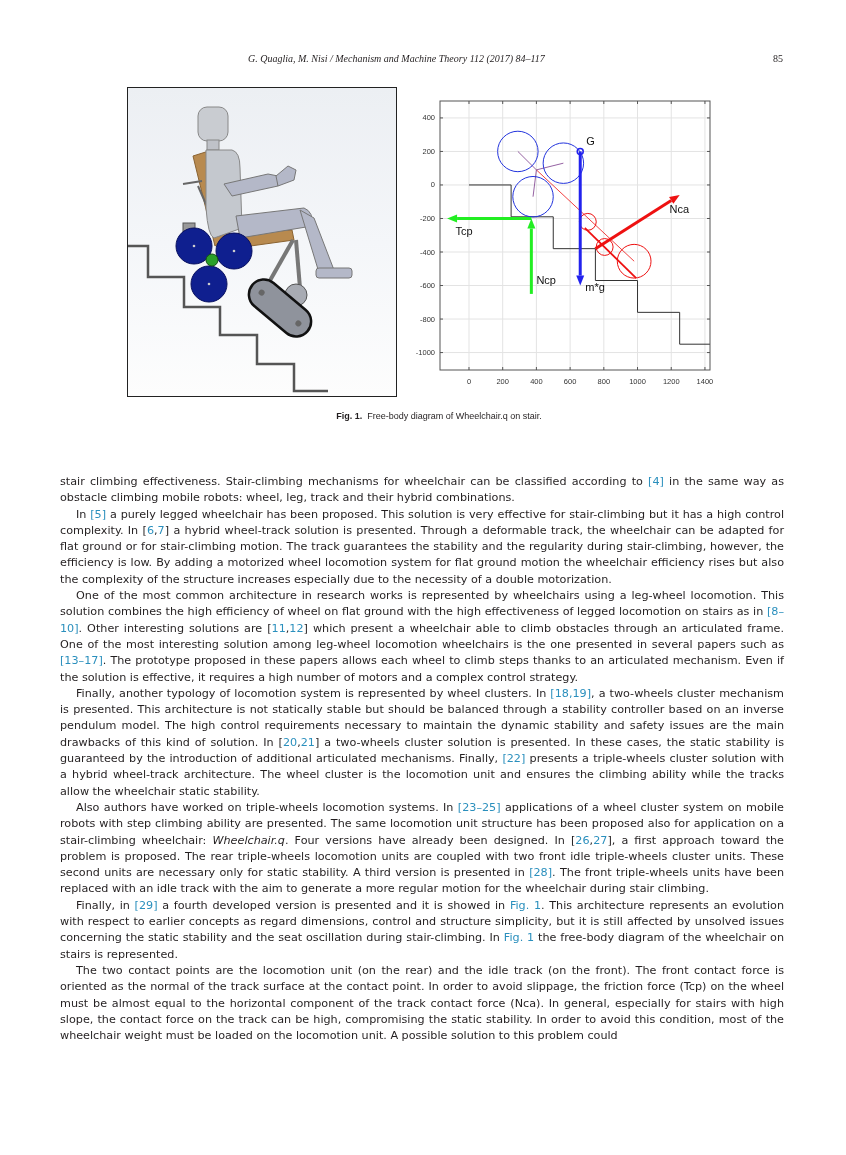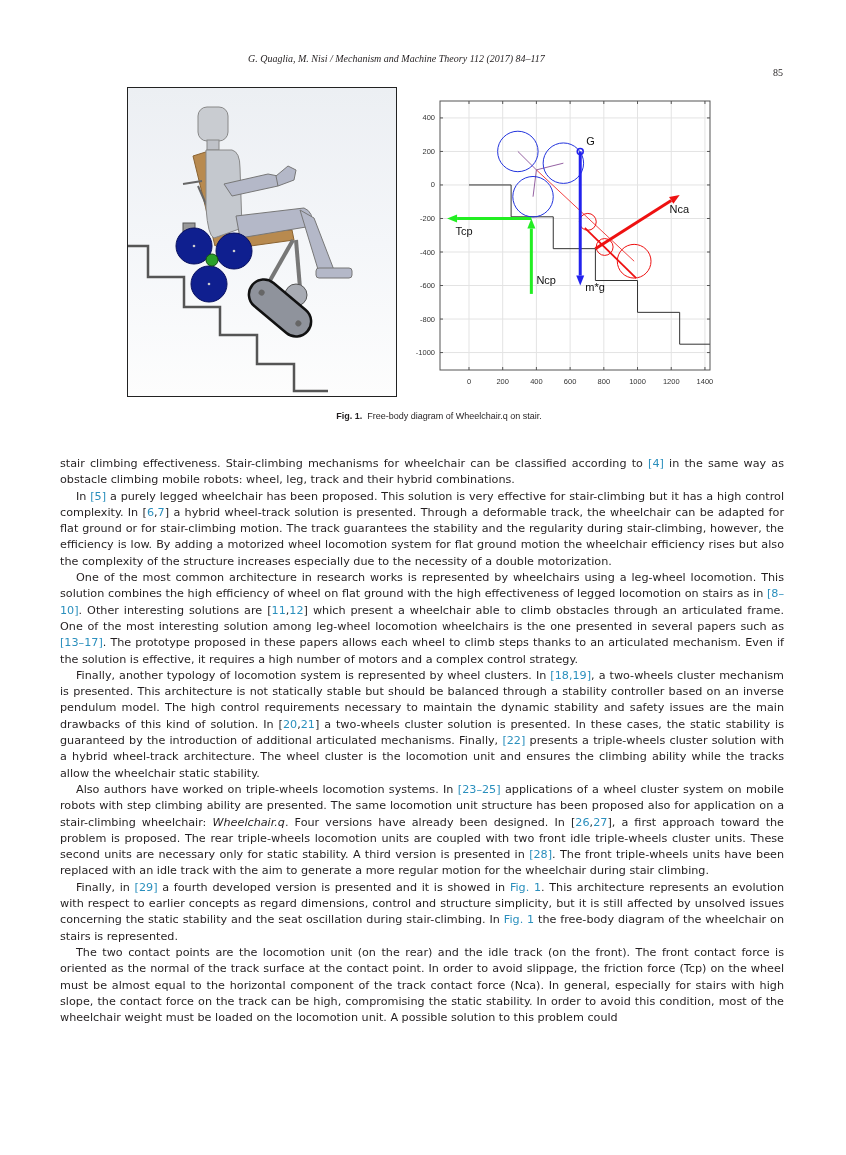--- a/index.html
+++ b/index.html
@@ -1,24 +1,24 @@
 <!DOCTYPE html>
 <html><head>
 <meta charset="utf-8">
 <style>
   html,body{margin:0;padding:0;background:#fff;}
   body{width:846px;height:1155px;position:relative;overflow:hidden;font-family:"DejaVu Serif","Liberation Serif",serif;color:#231f20;}
   .running-head{position:absolute;top:53px;left:0;width:846px;font-family:"Liberation Serif",serif;font-style:italic;font-size:10px;color:#231f20;}
   .running-head .title{position:absolute;left:248px;top:0;}
-  .running-head .page{position:absolute;left:773px;top:0;font-style:normal;margin-top:14px;}
+  .running-head .page{position:absolute;left:773px;top:0;font-style:normal;}
   .fig-left{position:absolute;left:127px;top:87px;width:268px;height:308px;border:1.5px solid #222;background:linear-gradient(180deg,#eceff3 0%,#f4f6f9 50%,#fdfdfd 100%);overflow:hidden;}
   .fig-right{position:absolute;left:400px;top:92px;width:330px;height:300px;}
   .caption{position:absolute;top:411px;left:16px;width:846px;text-align:center;font-family:Liberation Sans, sans-serif;font-size:9px;}
   .caption b{font-weight:bold;}
-  .body-text{position:absolute;left:60px;top:456px;width:724px;font-family:"DejaVu Sans","Liberation Sans",sans-serif;font-size:11.2px;line-height:16.3px;text-align:justify;color:#231f20;}
+  .body-text{position:absolute;left:60px;top:474px;width:724px;font-family:"DejaVu Sans","Liberation Sans",sans-serif;font-size:11.2px;line-height:16.3px;text-align:justify;color:#231f20;}
   .body-text p{margin:0;text-indent:16px;}
   .body-text p.first{text-indent:0;}
   .ref{color:#2a8fbd;}
   .tick{font-family:"Liberation Sans",sans-serif;font-size:7.5px;fill:#333;}
   .flabel{font-family:"Liberation Sans",sans-serif;font-size:11px;fill:#111;}
 </style>
 </head>
 <body>
 
 <div class="running-head">

